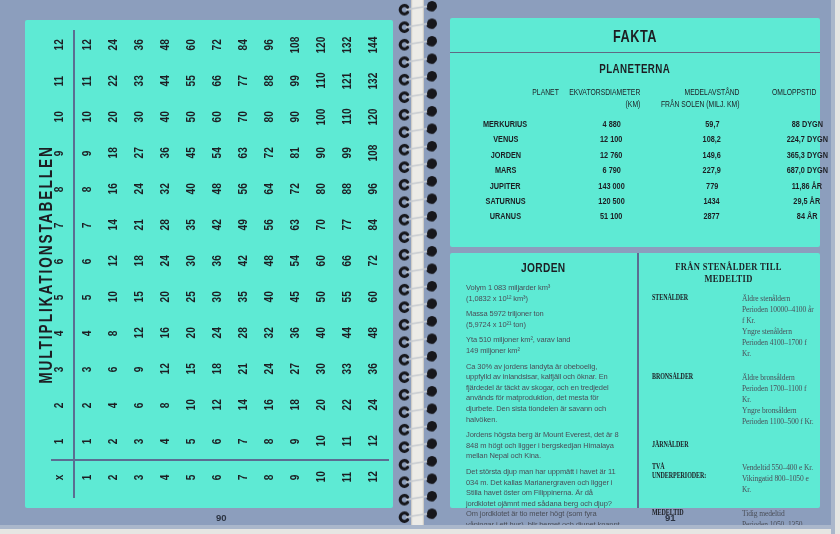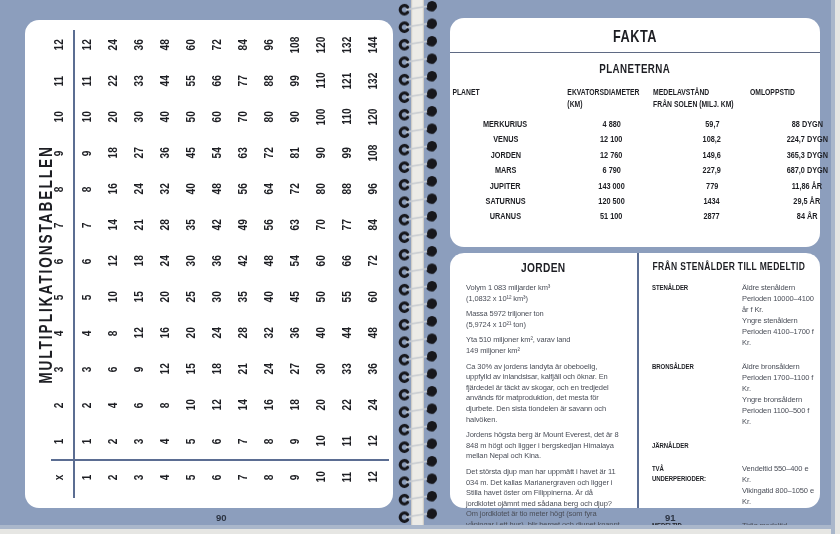--- a/index.html
+++ b/index.html
@@ -3,21 +3,21 @@
 <meta charset="utf-8">
 <style>
   html,body { margin:0; padding:0; }
   body {
     width:840px; height:534px;
     position:relative;
     background:#8c9ebd;
     overflow:hidden;
     font-family:"Liberation Sans", sans-serif;
   }
-  .paper { position:absolute; background:#ffffff; border-radius:14px; }
+  .paper { position:absolute; background:#5eead4; border-radius:2px; }
 
   
   #left-paper { left:25px; top:20px; width:368px; height:488px; }
   .mult-wrap {
     position:absolute; left:25px; top:20px; width:488px; height:368px;
     transform:rotate(-90deg); transform-origin:244px 244px;
   }
   .mult-title {
     position:absolute; top:12px; left:0; width:488px;
     text-align:center; font-size:15.5px; font-weight:700;
@@ -38,33 +38,33 @@
   
   #fakta-box  { left:450px; top:18px;  width:370px; height:229px; }
   #lower-box  { left:450px; top:253px; width:370px; height:255px; }
   .fakta-head { height:34px; line-height:35px; text-align:center;
     border-bottom:1.4px solid #5f6a84; }
   .disp { font-weight:700; color:#1d1e23; }
   .disp i, .scale { display:inline-block; font-style:normal; transform:scale(.85,1.12); }
   .fakta-head .disp { font-size:15px; letter-spacing:.6px; }
   .planets-title { text-align:center; font-size:11.5px; letter-spacing:.5px; padding-top:10px; }
   #planet-headers { display:grid; grid-template-columns:30% 23% 27% 20%; margin-top:12px; }
-  #planet-headers span { text-align:left; font-size:8px; font-weight:700; color:#1d1e23;
+  #planet-headers span { text-align:right; font-size:8px; font-weight:400; color:#1d1e23;
     white-space:pre-line; line-height:11px; }
   #planet-rows { margin-top:8px; }
   .p-row { display:grid; grid-template-columns:30% 23% 27% 20%; height:15.4px;gap:8px; }
   .p-row span { text-align:center; font-size:8.6px; font-weight:700; color:#1d1e23;
     line-height:15.4px; }
   .p-row span i, #planet-headers span i { display:inline-block; font-style:normal; transform:scale(.85,1.08); }
 
   
   #lower-box { display:flex; }
   .lower-col { position:relative; }
   #jorden-col { width:187px; }
-  #eras-col { width:183px; }
+  #eras-col { width:183px;font-family:Liberation Serif, serif; }
   .col-divider { position:absolute; left:187px; top:0; bottom:0; width:1.5px; background:#5b6d92; }
   .col-heading { text-align:center; padding-top:8px; font-size:12px; letter-spacing:.4px; }
   #eras-col .col-heading { font-size:10px; }
 
   #jorden-paras { padding:8px 14px 0 16px; }
   #jorden-paras p { margin:0 0 5px 0; font-size:7.5px; line-height:10.6px;
     color:#4a4e58; letter-spacing:-.1px; white-space:pre-line; }
 
   #era-list { padding:10px 6px 0 15px; }
   .era-row { display:flex; margin-bottom:13px;gap:24px; }

